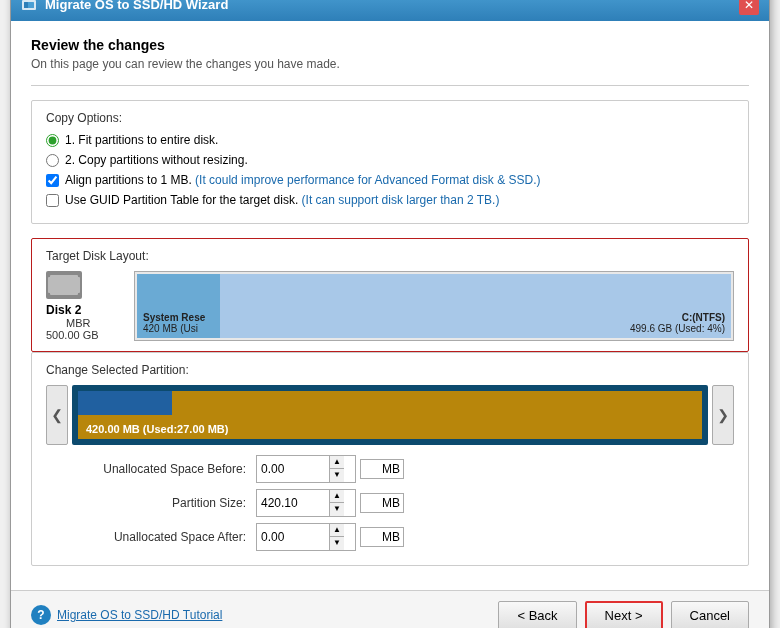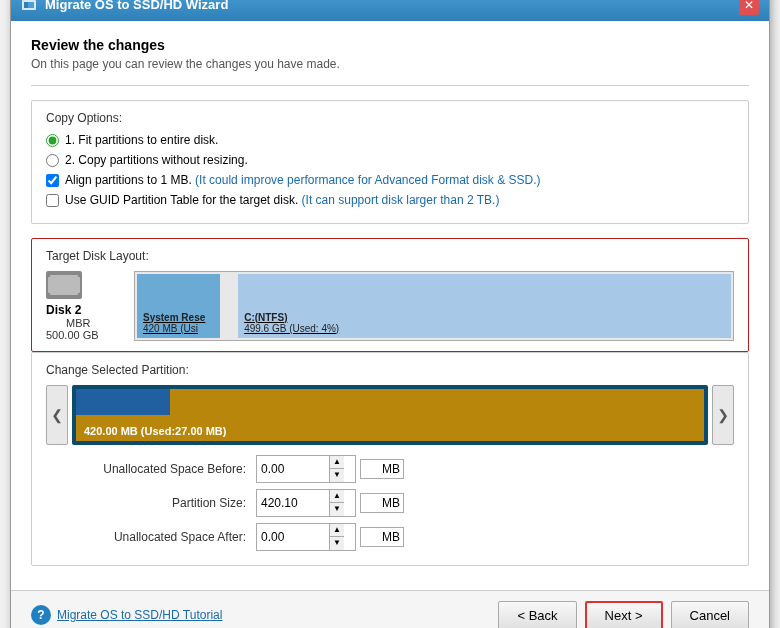--- a/index.html
+++ b/index.html
@@ -127,46 +127,46 @@
       top: 4px; left: 4px; right: 4px; bottom: 4px;
       background: #bbb;
       border-radius: 1px;
     }
     .disk-name { font-weight: bold; font-size: 12px; }
     .disk-type { font-size: 11px; color: #333; padding-left: 20px; }
     .disk-size { font-size: 11px; color: #333; }
     .disk-partitions {
       flex: 1;
       display: flex;
-      gap: 18px;
+      gap: 0;
       border: 1px solid #aaa;
       padding: 2px;
       background: #e8e8e8;
       align-items: stretch;
       min-height: 55px;
-      text-decoration: underline;
     }
     .partition {
       display: flex;
       flex-direction: column;
       justify-content: flex-end;
       padding: 4px 6px;
       font-size: 10px;
       color: #222;
       position: relative;
       min-height: 50px;
     }
     .partition.system-res {
       background: #6aaad4;
       width: 14%;
       flex-shrink: 0;
     }
     .partition.main-ntfs {
       background: #a8c8e8;
       flex: 1;
+      text-align: right;
     }
     .partition-label { font-weight: bold; font-size: 10px; }
     .partition-sublabel { font-size: 10px; }
     
     .change-partition-box {
       border: 1px solid #ccc;
       border-radius: 2px;
       padding: 10px 14px 14px;
       margin-bottom: 8px;
     }
@@ -187,21 +187,21 @@
       cursor: pointer;
       font-size: 14px;
       color: #555;
       border-radius: 2px;
       flex-shrink: 0;
     }
     .partition-visual {
       flex: 1;
       height: 60px;
       background: #b8860b;
-      border: 4px solid #0c4a6e;
+      border: 6px solid #0c4a6e;
       position: relative;
       overflow: hidden;
       border-radius: 2px;
     }
     .partition-visual-inner {
       position: absolute;
       top: 0; left: 0;
       width: 15%;
       height: 50%;
       background: #2060a0;

